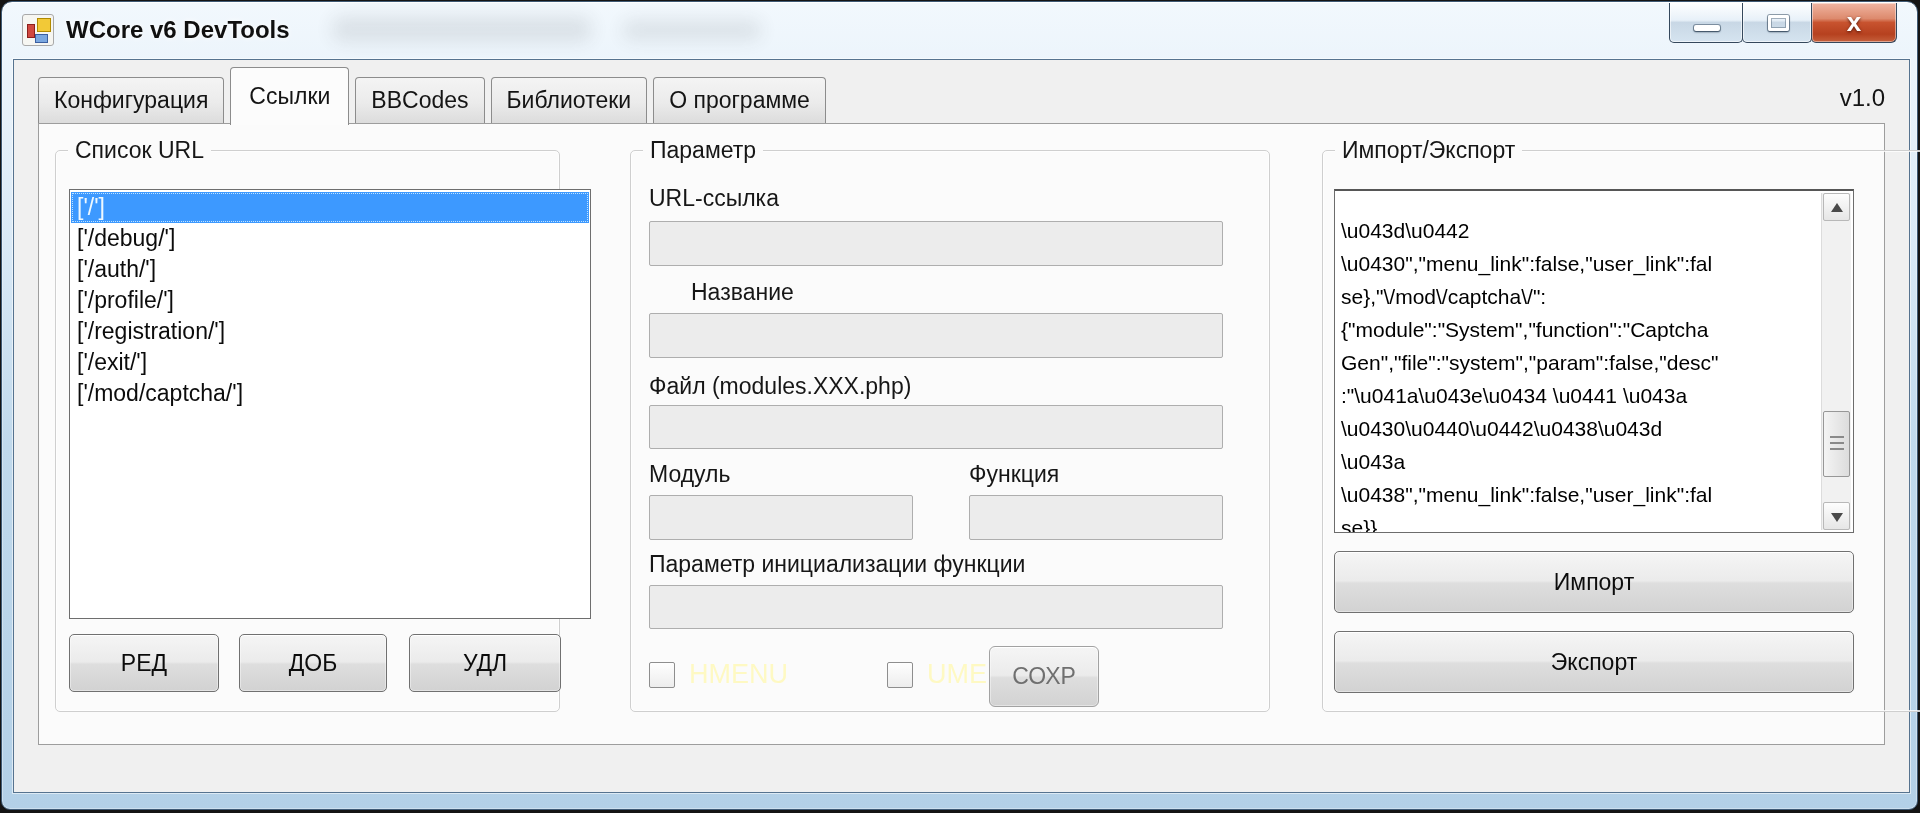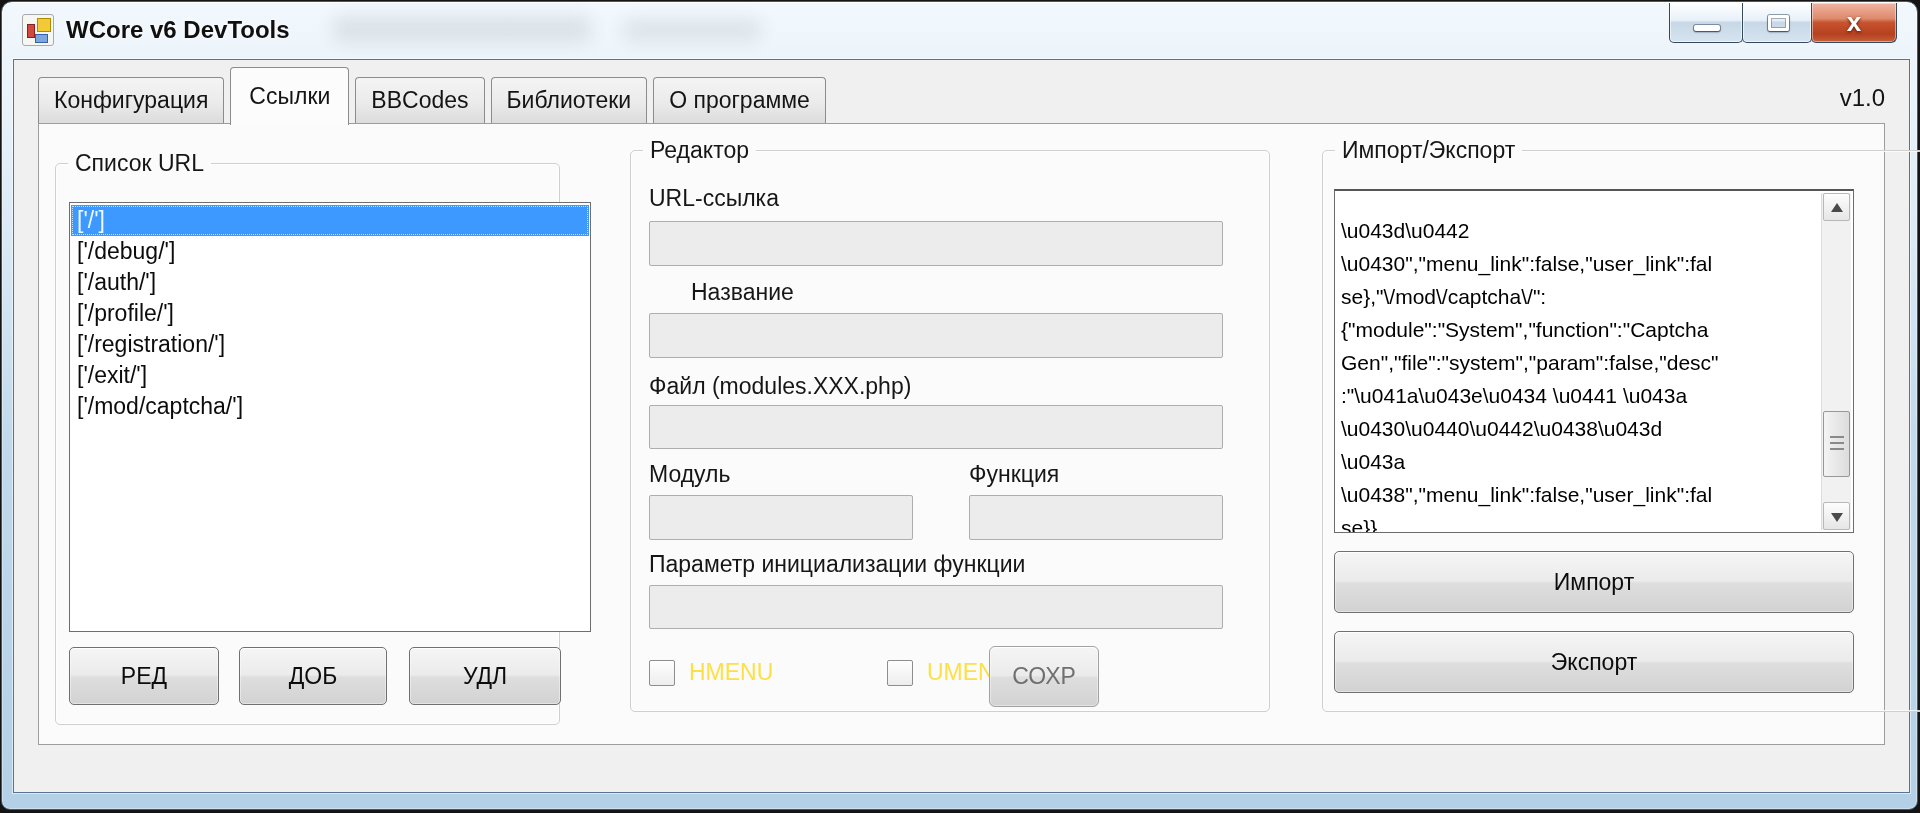--- a/index.html
+++ b/index.html
@@ -60,21 +60,21 @@
 
   
   .panel { position:absolute; left:38px; top:123px; width:1847px; height:622px;
            background:#fbfbfb; border:1px solid #9d9d9d; z-index:2; }
 
   
   .groupbox { position:absolute; border:1px solid #cfcfcf; border-radius:5px; z-index:3;
               box-shadow: inset 0 0 0 1px rgba(255,255,255,.8); }
   .grouplabel { position:absolute; top:-14px; left:12px; background:#fbfbfb; padding:0 7px;
                 font-size:23px; color:#161616; white-space:nowrap; }
-  .g-url    { left:55px;   top:163px; width:505px; height:562px; }
+  .g-url    { left:55px;   top:150px; width:505px; height:562px; }
   .g-editor { left:630px;  top:150px; width:640px; height:562px; }
   .g-impexp { left:1322px; top:150px; width:606px; height:562px; }
 
   
   .listbox { position:absolute; left:13px; top:38px; width:522px; height:430px;
              background:#fff; border:1px solid #6e6e6e; padding:2px 1px; overflow:hidden; }
   .list-item { font-size:23px; line-height:31px; padding-left:6px; color:#0c0c0c; white-space:nowrap; }
   .list-item.selected { background:#3d99ff; color:#eef8ff;
              outline:1px dotted #bfe3ff; outline-offset:-2px; }
 
@@ -99,21 +99,21 @@
   .l-file  { left:18px; top:222px; }  .t-file  { left:18px; top:254px; width:574px; height:44px; }
   .l-mod   { left:18px; top:310px; }  .t-mod   { left:18px; top:344px; width:264px; height:45px; }
   .l-func  { left:338px; top:310px; } .t-func  { left:338px; top:344px; width:254px; height:45px; }
   .l-param { left:18px; top:400px; }  .t-param { left:18px; top:434px; width:574px; height:44px; }
 
   .checkline { position:absolute; display:flex; align-items:center; }
   .c-hmenu { left:18px;  top:508px; }
   .c-umenu { left:256px; top:508px; }
   .checkbox { width:26px; height:26px; border:1px solid #8e8e8e; border-radius:2px;
               background:linear-gradient(180deg,#fefefe,#ededed); margin-right:14px; }
-  .checklabel { font-size:23px; color:#fde047; }
+  .checklabel { font-size:27px; color:#fef9c3; }
 
   
   .ta { position:absolute; left:11px; top:38px; width:520px; height:344px; background:#fff;
         border:1px solid #6c6c6c; border-top:2px solid #565656; overflow:hidden; }
   .ta-text { position:absolute; left:6px; top:0; right:36px;margin-top:23px; }
   .ta-line { font-size:21px; line-height:33px; color:#000; white-space:nowrap; }
   .vscroll { position:absolute; top:2px; right:2px; bottom:2px; width:30px; background:#f1f1f1;
              border-left:1px solid #dcdcdc; }
   .sb-btn { position:absolute; left:1px; width:27px; height:28px; background:linear-gradient(180deg,#fdfdfd,#e6e6e6);
             border:1px solid #b8b8b8; border-radius:2px; }
@@ -176,21 +176,21 @@
         <div class="list-item">['/registration/']</div>
         <div class="list-item">['/exit/']</div>
         <div class="list-item">['/mod/captcha/']</div>
       </div>
     <div class="btn b-red">РЕД</div>
     <div class="btn b-dob">ДОБ</div>
     <div class="btn b-udl">УДЛ</div>
   </div>
 
   <div class="groupbox g-editor">
-    <div class="grouplabel">Редактор</div>
+    <div class="grouplabel">Параметр</div>
 
     <div class="fldlabel l-url">URL-ссылка</div>
     <input class="txt t-url" readonly="" value="" style="">
 
     <div class="fldlabel l-name">Название</div>
     <input class="txt t-name" readonly="" value="" style="">
 
     <div class="fldlabel l-file">Файл (modules.XXX.php)</div>
     <input class="txt t-file" readonly="" value="" style="">
 

